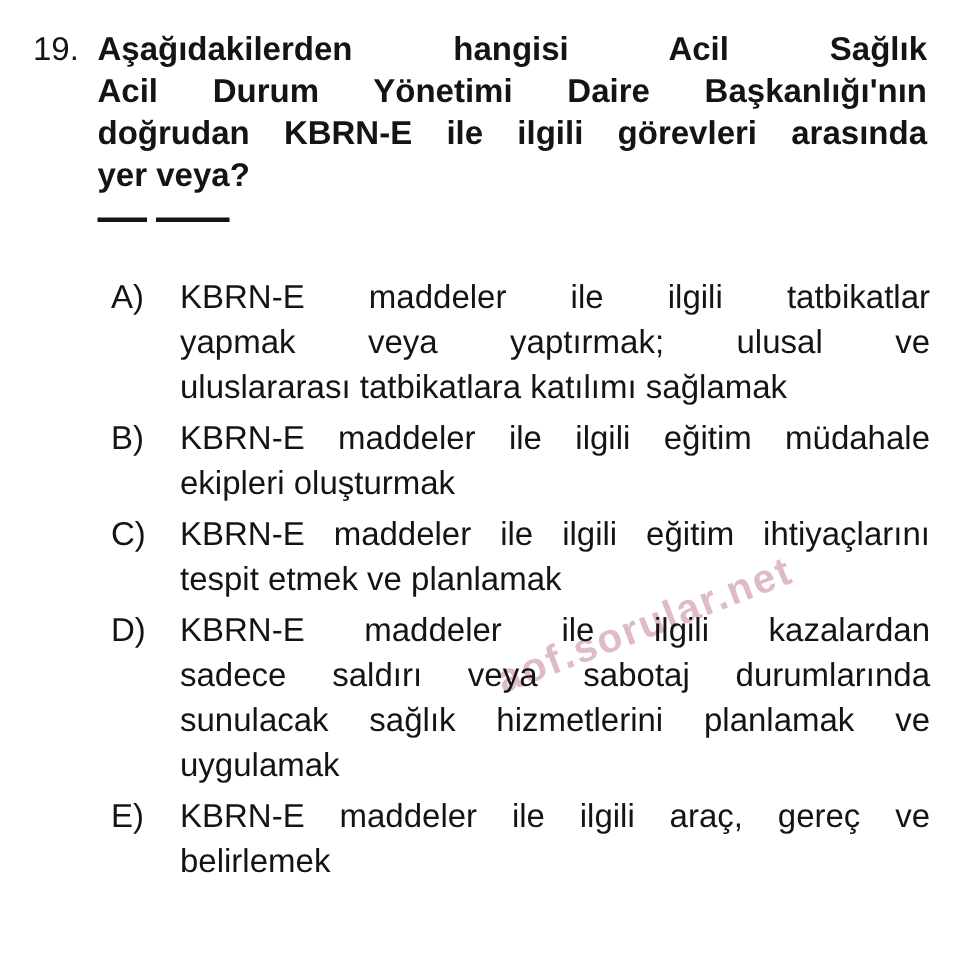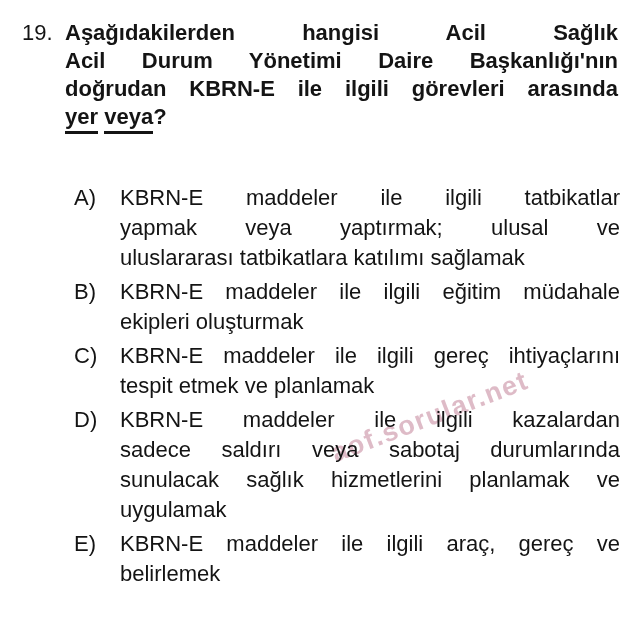--- a/index.html
+++ b/index.html
@@ -91,21 +91,21 @@
   
   .jline {
     text-align: justify;
     text-align-last: justify;
   }
   .lline {
     text-align: left;
   }
   .u {
     border-bottom: 3px solid #141414;
-    padding-bottom: 2px;
+    padding-bottom: 16px;
   }
 </style>
 </head>
 <body>
 
 <div class="page">
 
   <div class="wm-diag" style="color: rgb(196, 133, 154);">aof.sorular.net</div>
 
   <div class="wm-side" style="color: rgb(140, 140, 140);">aof.sorular.net</div>
@@ -135,21 +135,21 @@
       <div class="olet">B)</div>
       <div class="obody">
         <div class="jline">KBRN-E maddeler ile ilgili eğitim müdahale</div>
         <div class="lline">ekipleri oluşturmak</div>
       </div>
     </div>
 
     <div class="opt">
       <div class="olet">C)</div>
       <div class="obody">
-        <div class="jline">KBRN-E maddeler ile ilgili gereç ihtiyaçlarını</div>
+        <div class="jline">KBRN-E maddeler ile ilgili eğitim ihtiyaçlarını</div>
         <div class="lline">tespit etmek ve planlamak</div>
       </div>
     </div>
 
     <div class="opt">
       <div class="olet">D)</div>
       <div class="obody">
         <div class="jline">KBRN-E maddeler ile ilgili kazalardan</div>
         <div class="jline">sadece saldırı veya sabotaj durumlarında</div>
         <div class="jline">sunulacak sağlık hizmetlerini planlamak ve</div>

